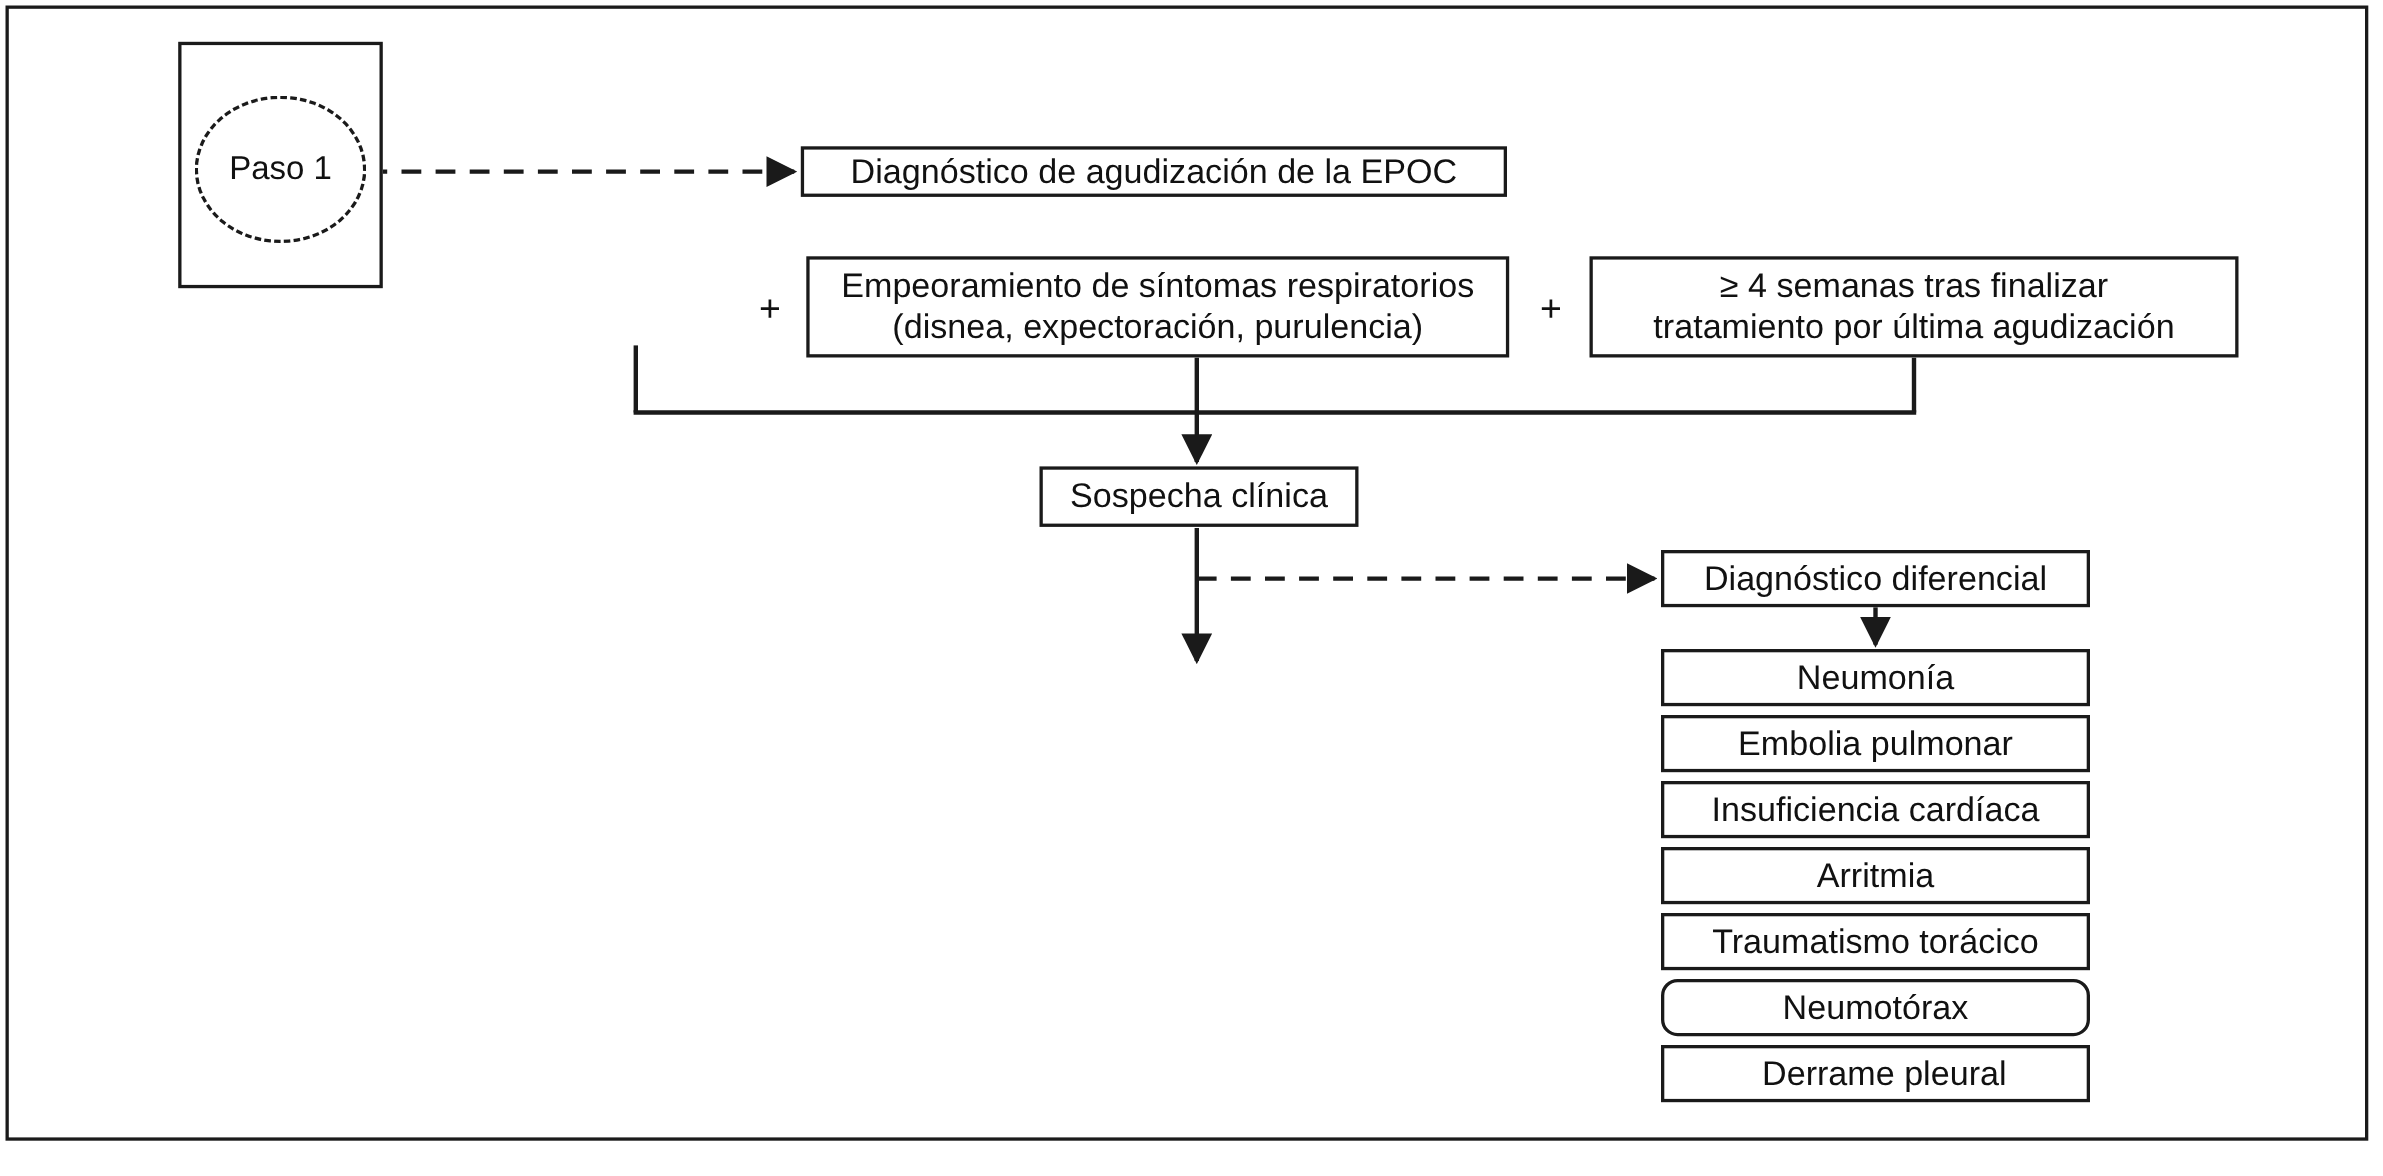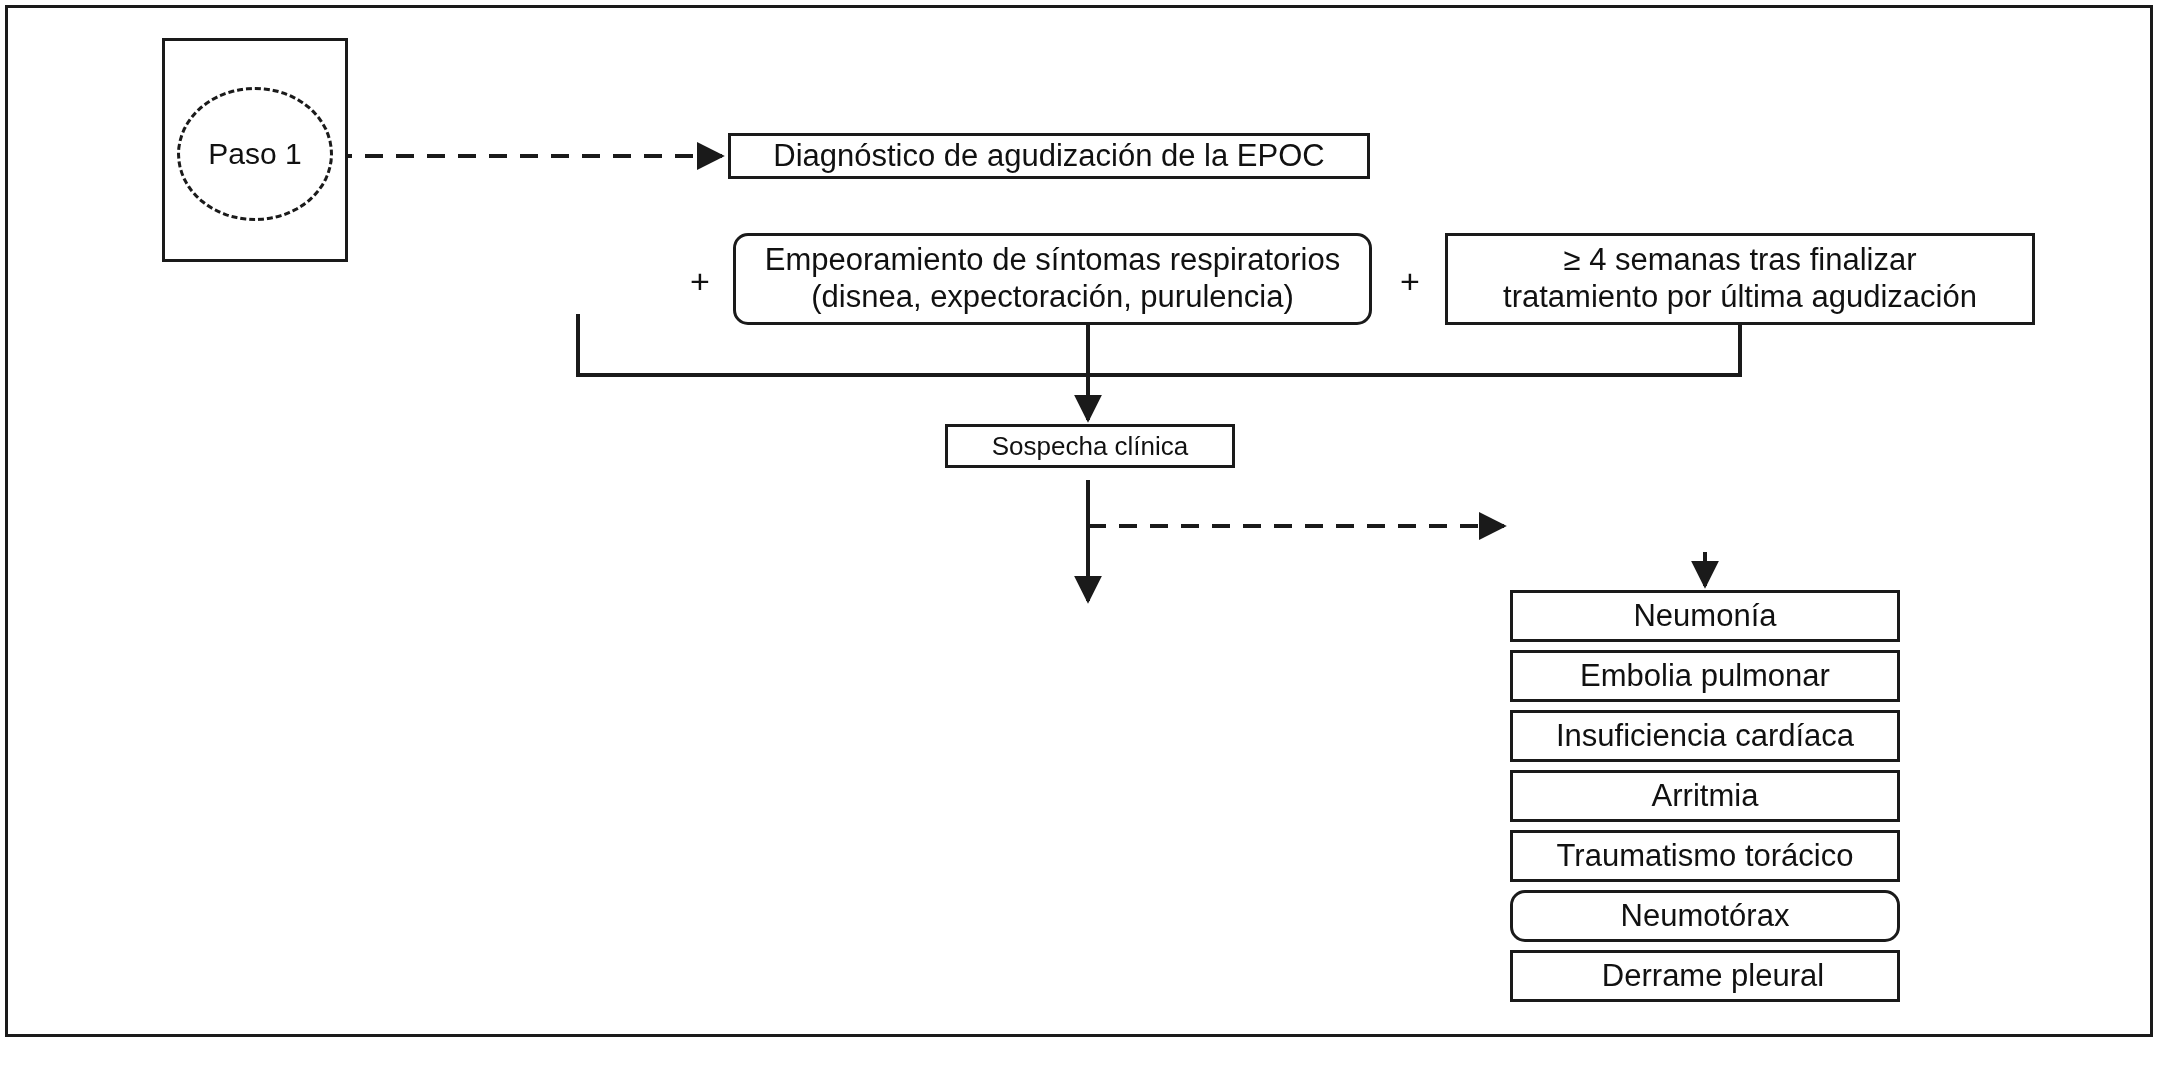--- a/index.html
+++ b/index.html
@@ -73,23 +73,23 @@
     border-radius: 50%;
     box-sizing: border-box;
     display: flex;
     align-items: center;
     justify-content: center;
     font-size: 30px;
     color: #111111;
   }
   #n-diag-ag   { left: 728px;  top: 133px; width: 642px; height: 46px;  font-size: 31px; }
   #n-epoc      { left: 495px;  top: 248px; width: 170px; height: 66px;  font-size: 31px; }
-  #n-sintomas  { left: 733px;  top: 233px; width: 639px; height: 92px;  font-size: 31px; border-radius: 15px; }
+  #n-sintomas  { left: 733px;  top: 233px; width: 639px; height: 92px;  font-size: 31px; }
   #n-semanas   { left: 1445px; top: 233px; width: 590px; height: 92px;  font-size: 31px; }
-  #n-sospecha  { left: 945px;  top: 424px; width: 290px; height: 44px;  font-size: 26px; }
+  #n-sospecha  { left: 945px;  top: 424px; width: 290px; height: 55px;  font-size: 31px; }
   #n-agudiz    { left: 897px;  top: 605px; width: 388px; height: 52px;  font-size: 31px; }
   #n-difdx     { left: 1510px; top: 500px; width: 390px; height: 52px;  font-size: 31px; }
   .dd-item     { left: 1510px; width: 390px; height: 52px; font-size: 31px; }
   #p-plus-1    { left: 678px;  top: 255px; width: 44px;  height: 52px;  font-size: 34px; }
   #p-plus-2    { left: 1388px; top: 255px; width: 44px;  height: 52px;  font-size: 34px; }
 </style>
 </head>
 <body>
 
 <div id="figure">
@@ -135,20 +135,21 @@
 (disnea, expectoración, purulencia)</div>
 
   <div class="plain" id="p-plus-2">+</div>
 
   <div class="node" id="n-semanas">≥ 4 semanas tras finalizar
 tratamiento por última agudización</div>
 
   <div class="node" id="n-sospecha">Sospecha clínica</div>
 
 
+  <div class="node" id="n-difdx">Diagnóstico diferencial</div>
 
   <div id="dd-list"></div>
 
 <div class="node dd-item" style="top: 590px;">Neumonía</div>
     <div class="node dd-item" style="top: 650px;">Embolia pulmonar</div>
     <div class="node dd-item" style="top: 710px;">Insuficiencia cardíaca</div>
     <div class="node dd-item" style="top: 770px;">Arritmia</div>
     <div class="node dd-item" style="top: 830px;">Traumatismo torácico</div>
     <div class="node dd-item" style="top: 890px; border-radius: 15px;">Neumotórax</div>
     <div class="node dd-item" style="top: 950px; padding-left: 16px;">Derrame pleural</div>

